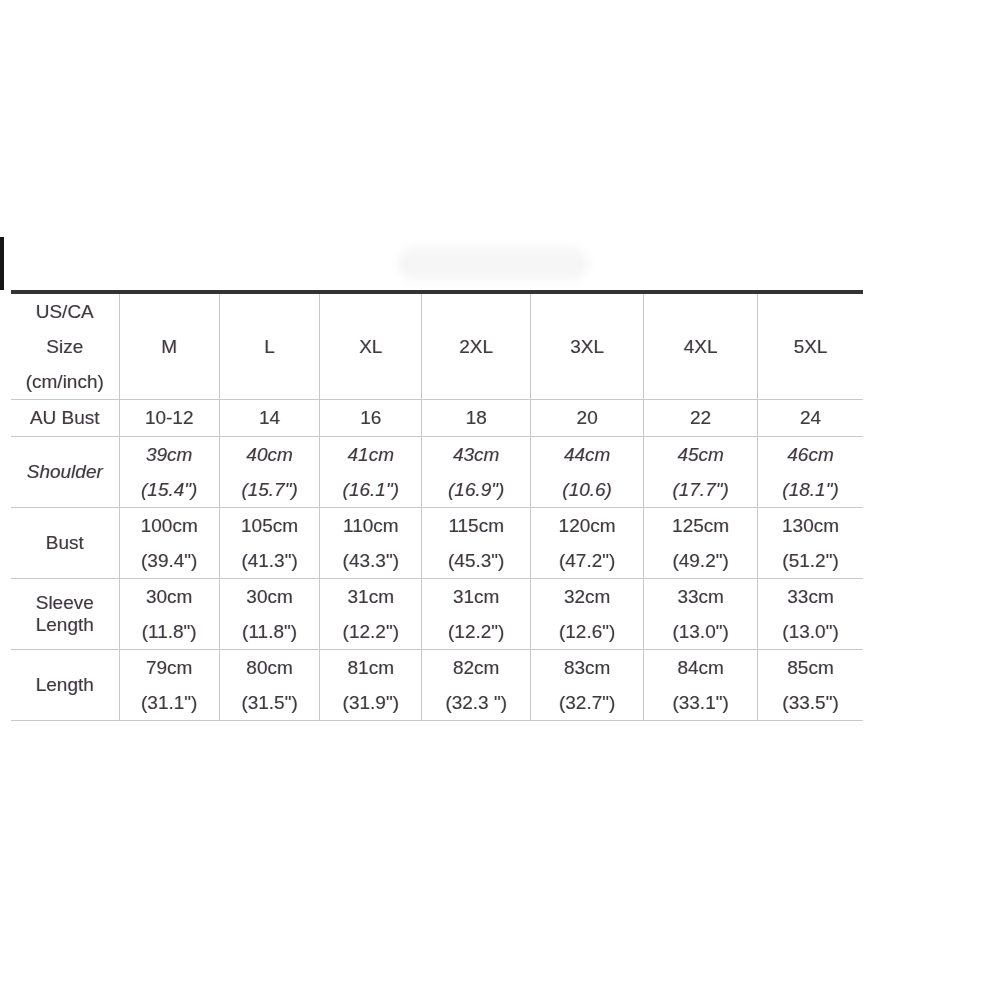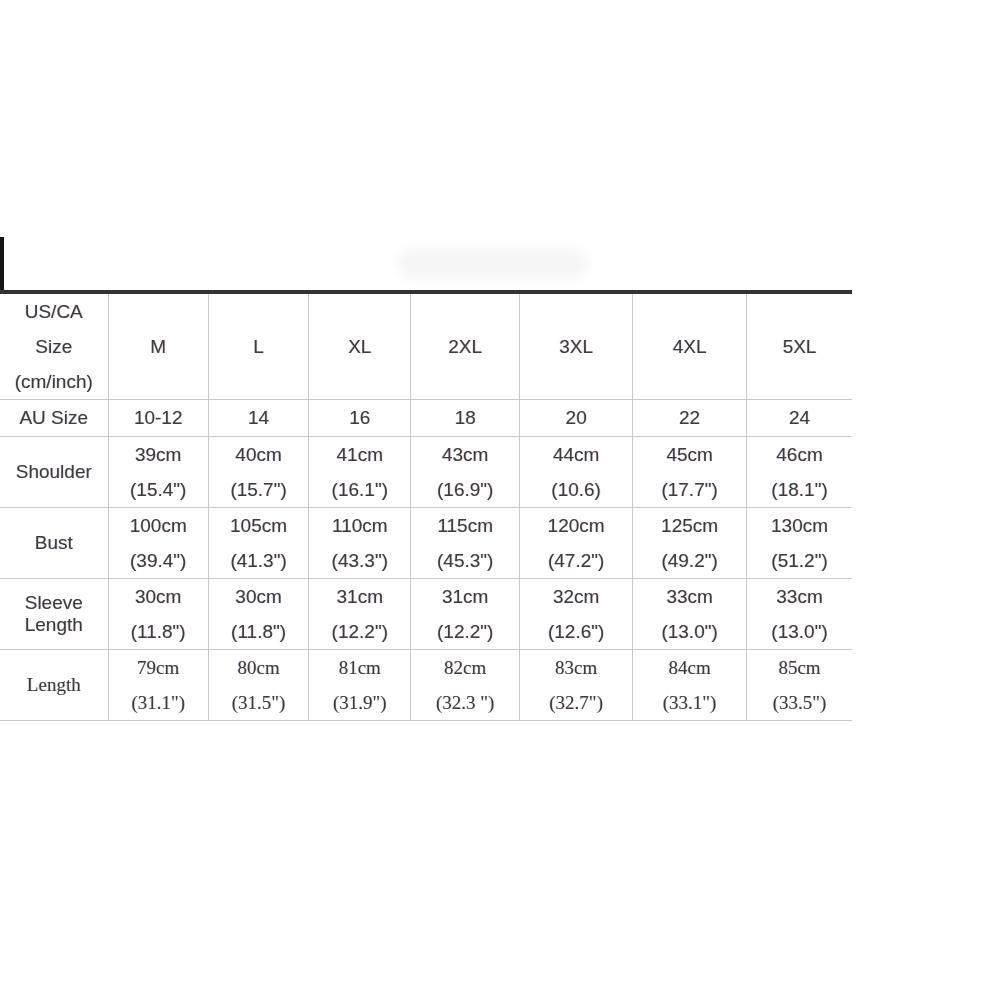--- a/index.html
+++ b/index.html
@@ -28,21 +28,21 @@
     top: 247px;
     width: 190px;
     height: 33px;
     background: rgba(0, 0, 0, 0.035);
     border-radius: 16px;
     filter: blur(4px);
   }
   table.size-table {
     position: absolute;
     top: 290px;
-    left: 0;
+    left: 11px;
     width: 852px;
     border-collapse: collapse;
     table-layout: fixed;
     border-top: 4px solid var(--table-top-border-color, #333333);
     color: var(--text-color, #3c3c3c);
     font-size: 19px;
     text-shadow: 0.6px 0 0 rgba(165, 70, 70, 0.22), -0.6px 0 0 rgba(70, 70, 165, 0.22);
   }
   .size-table th,
   .size-table td {
@@ -62,24 +62,24 @@
   col.c1 { width: 11.78%; }
   col.c2 { width: 11.78%; }
   col.c3 { width: 11.98%; }
   col.c4 { width: 12.77%; }
   col.c5 { width: 13.27%; }
   col.c6 { width: 13.37%; }
   col.c7 { width: 12.37%; }
   tr.r-header { height: 103px; }
   tr.r-uk { height: 38px; }
   tr.r-au { height: 37px; }
-  tr.r-shoulder { height: 71px; }
+  tr.r-shoulder { height: 71px; font-style: italic; }
   tr.r-bust { height: 71px; }
   tr.r-sleeve { height: 70px; padding-left: 40px; }
-  tr.r-length { height: 70px; font-family: Liberation Serif, serif; }
+  tr.r-length { height: 70px; }
   .line { display: block; line-height: 35px; }
 </style>
 </head>
 <body>
 
 <div class="corner-mark"></div>
 <div class="smudge"></div>
 
 <table class="size-table">
   <colgroup>
@@ -101,21 +101,21 @@
     </th>
     <th>M</th>
     <th>L</th>
     <th>XL</th>
     <th>2XL</th>
     <th>3XL</th>
     <th>4XL</th>
     <th>5XL</th>
   </tr>
   <tr class="r-au">
-    <td>AU Size</td>
+    <td>AU Bust</td>
     <td>10-12</td>
     <td>14</td>
     <td>16</td>
     <td>18</td>
     <td>20</td>
     <td>22</td>
     <td>24</td>
   </tr>
   <tr class="r-shoulder">
     <td>Shoulder</td>

